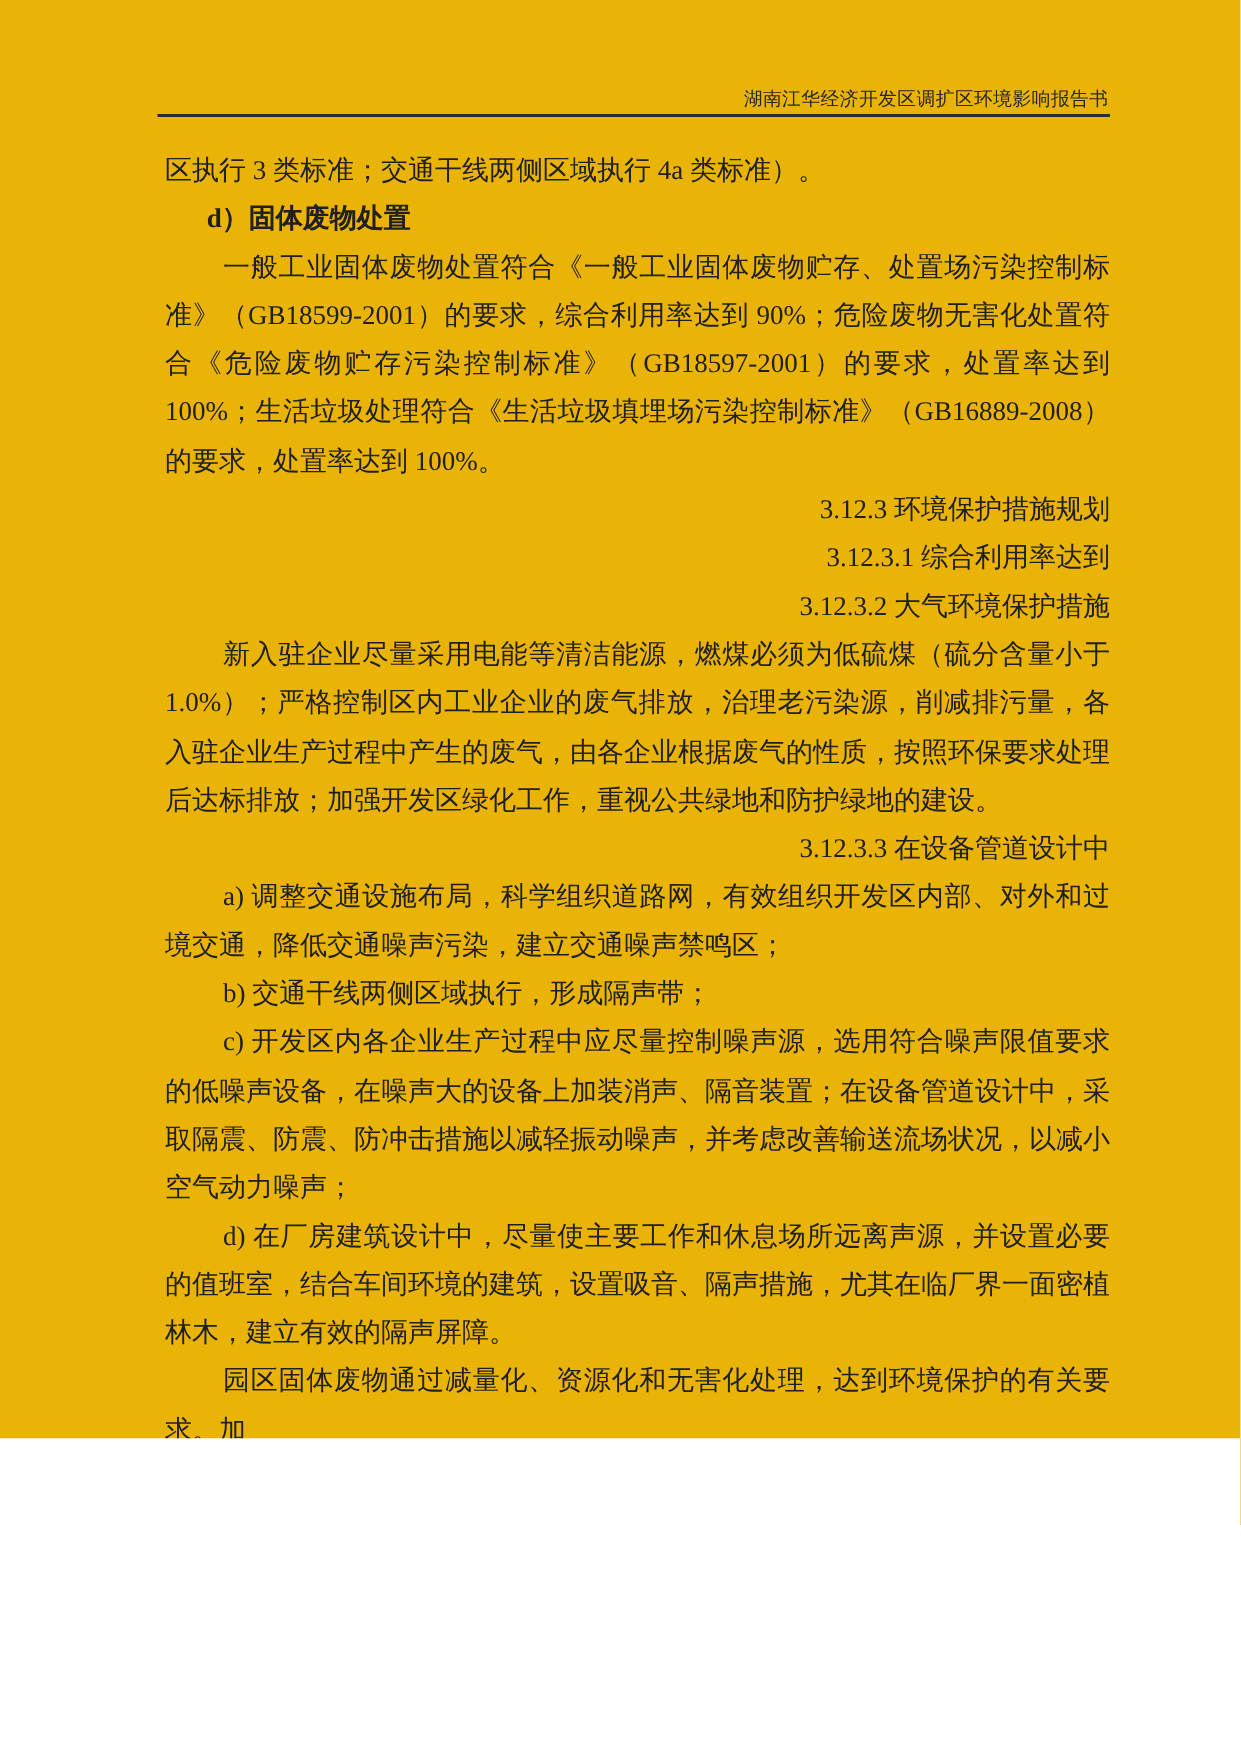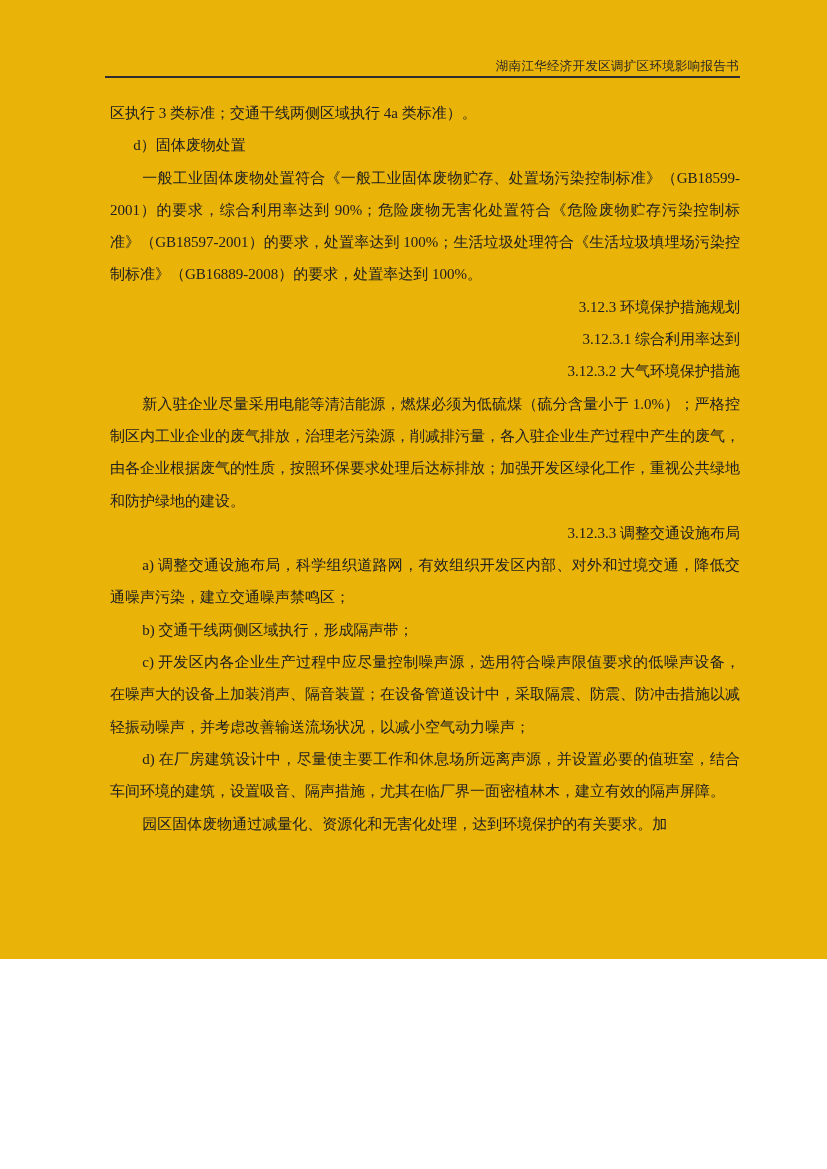--- a/index.html
+++ b/index.html
@@ -31,33 +31,33 @@
     left: 105px;
     width: 635px;
     height: 2px;
     background: #2e2e2e;
   }
   .body-text {
     position: absolute;
     top: 97px;
     left: 110px;
     width: 630px;
-    font-size: 15px;
+    font-size: 18px;
     line-height: 32.3px;
     color: #202020;
   }
   .body-text > div {
     margin: 0;
     padding: 0;
     text-align: justify;
   }
   .body-text > div.noindent  { text-indent: 0; }
   .body-text > div.heading   { text-indent: 0; text-align: right; }
   .body-text > div.indent    { text-indent: 2.15em; }
-  .body-text > div.indent-sm { text-indent: 1.55em; }
+  .body-text > div.indent-sm { text-indent: 1.55em; font-weight: bold; }
   .page-number {
     position: absolute;
     top: 1112px;
     left: 0;
     width: 827px;
     text-align: left;
     font-size: 14px;
     color: #222222;
   }
 </style>
@@ -71,21 +71,21 @@
   <div class="header-rule"></div>
 
   <div class="body-text">
     <div class="noindent">区执行 3 类标准；交通干线两侧区域执行 4a 类标准）。</div>
     <div class="indent-sm">d）固体废物处置</div>
     <div class="indent">一般工业固体废物处置符合《一般工业固体废物贮存、处置场污染控制标准》（GB18599-2001）的要求，综合利用率达到 90%；危险废物无害化处置符合《危险废物贮存污染控制标准》（GB18597-2001）的要求，处置率达到 100%；生活垃圾处理符合《生活垃圾填埋场污染控制标准》（GB16889-2008）的要求，处置率达到 100%。</div>
     <div class="heading">3.12.3 环境保护措施规划</div>
     <div class="heading">3.12.3.1 综合利用率达到</div>
     <div class="heading">3.12.3.2 大气环境保护措施</div>
     <div class="indent">新入驻企业尽量采用电能等清洁能源，燃煤必须为低硫煤（硫分含量小于 1.0%）；严格控制区内工业企业的废气排放，治理老污染源，削减排污量，各入驻企业生产过程中产生的废气，由各企业根据废气的性质，按照环保要求处理后达标排放；加强开发区绿化工作，重视公共绿地和防护绿地的建设。</div>
-    <div class="heading">3.12.3.3 调整交通设施布局</div>
+    <div class="heading">3.12.3.3 在设备管道设计中</div>
     <div class="indent">a) 调整交通设施布局，科学组织道路网，有效组织开发区内部、对外和过境交通，降低交通噪声污染，建立交通噪声禁鸣区；</div>
     <div class="indent">b) 交通干线两侧区域执行，形成隔声带；</div>
     <div class="indent">c) 开发区内各企业生产过程中应尽量控制噪声源，选用符合噪声限值要求的低噪声设备，在噪声大的设备上加装消声、隔音装置；在设备管道设计中，采取隔震、防震、防冲击措施以减轻振动噪声，并考虑改善输送流场状况，以减小空气动力噪声；</div>
     <div class="indent">d) 在厂房建筑设计中，尽量使主要工作和休息场所远离声源，并设置必要的值班室，结合车间环境的建筑，设置吸音、隔声措施，尤其在临厂界一面密植林木，建立有效的隔声屏障。</div>
     <div class="indent">园区固体废物通过减量化、资源化和无害化处理，达到环境保护的有关要求。加</div>
   </div>
 
   <div class="page-number">54</div>
 
 </div>

